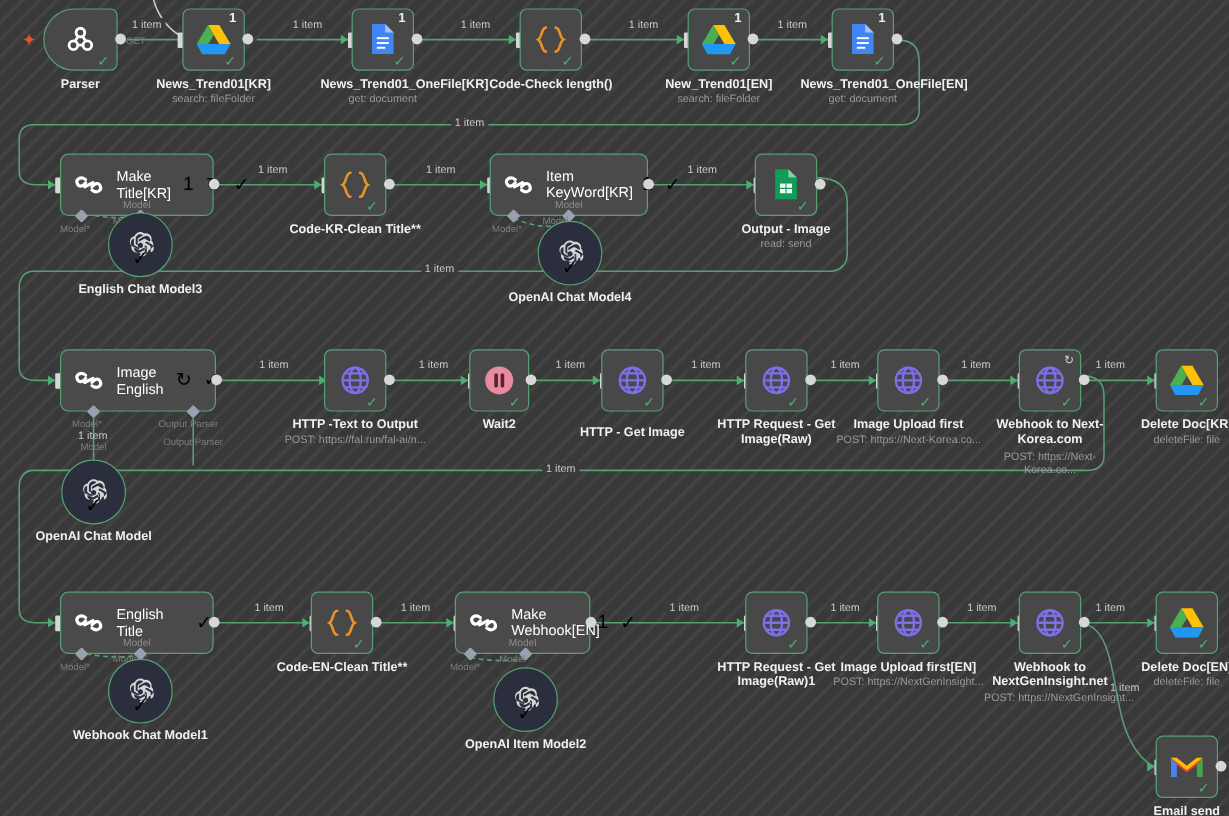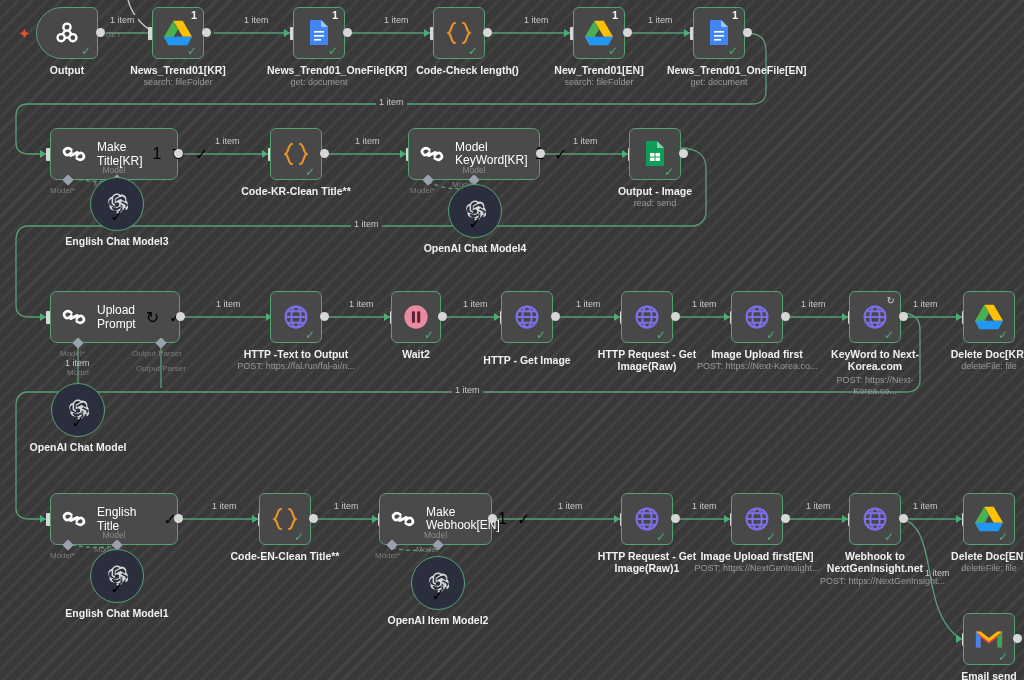--- a/index.html
+++ b/index.html
@@ -174,21 +174,21 @@
         <circle cx="7" cy="16" r="3.1" fill="none" stroke="#fff" stroke-width="2"></circle>
         <circle cx="17" cy="16" r="3.1" fill="none" stroke="#fff" stroke-width="2"></circle>
         <circle cx="12" cy="7" r="3.1" fill="none" stroke="#fff" stroke-width="2"></circle>
         <path d="M10.5 9.6 L8 13.4" stroke="#fff" stroke-width="2" fill="none"></path>
         <path d="M13.5 9.6 L16 13.4" stroke="#fff" stroke-width="2" fill="none"></path>
         <path d="M10 16 H14" stroke="#fff" stroke-width="2" fill="none"></path>
       </g>
         </svg>
     </span>
     <span class="check">✓</span>
-    <span class="node-title">Output</span>
+    <span class="node-title">Parser</span>
   </div>
   <div class="port" style="left:96px;top:28px;"></div>
   <div class="plabel" style="left:105px;top:30px;">GET</div>
   <div class="wlabel" style="left:107px;top:15px;">1 item</div>
   <div class="inport" style="left:148px;top:27px;"></div>
 
   <div class="node" style="left:152px;top:7px;width:52px;height:52px;">
     <span class="node-icon">
       <svg width="30" height="28" viewBox="0 0 32 28">
         <path d="M11 1 L21 1 L31 18 L21 18 Z" fill="#ffc107"></path>
@@ -235,21 +235,21 @@
   <div class="node" style="left:433px;top:7px;width:52px;height:52px;">
     <span class="node-icon">
       <svg width="30" height="26" viewBox="0 0 30 26">
           <g fill="none" stroke="#e8922a" stroke-width="2.2" stroke-linecap="round">
         <path d="M11 3 C7 3 8 11 4.5 13 C8 15 7 23 11 23"></path>
         <path d="M19 3 C23 3 22 11 25.5 13 C22 15 23 23 19 23"></path>
       </g>
         </svg>
     </span>
     <span class="check">✓</span>
-    <span class="node-title" style="width:130px;padding-left:17px;">Code-Check length()</span>
+    <span class="node-title" style="width:130px;">Code-Check length()</span>
   </div>
   <div class="port" style="left:483px;top:28px;"></div>
   <div class="wlabel" style="left:521px;top:15px;">1 item</div>
   <div class="arrow" style="left:564px;top:29px;"></div>
   <div class="inport" style="left:570px;top:27px;"></div>
 
   <div class="node" style="left:573px;top:7px;width:52px;height:52px;">
     <span class="node-icon">
       <svg width="30" height="28" viewBox="0 0 32 28">
         <path d="M11 1 L21 1 L31 18 L21 18 Z" fill="#ffc107"></path>
@@ -349,21 +349,21 @@
   <div class="chain" style="left:408px;top:128px;width:132px;height:52px;">
     <span class="node-icon">
       <svg width="26" height="22" viewBox="0 0 30 22">
           <g fill="none" stroke="#ffffff" stroke-width="3" stroke-linecap="round">
         <path d="M12 6 C7 2 2 6 4 10 C6 14 10 12 12 9"></path>
         <path d="M18 16 C23 20 28 16 26 12 C24 8 20 10 18 13"></path>
         <path d="M11 13 L19 9"></path>
       </g>
         </svg>
     </span>
-    <span class="clabel" style="line-height:13px;width:70px;">Model KeyWord[KR]</span>
+    <span class="clabel" style="line-height:13px;width:70px;">Item KeyWord[KR]</span>
     <span class="sublabel">Model</span>
     <span class="count">1</span>
     <span class="check">✓</span>
   </div>
   <div class="diamond" style="left:424px;top:176px;"></div>
   <div class="diamond" style="left:470px;top:176px;"></div>
   <div class="plabel" style="left:410px;top:186px;">Model*</div>
   <div class="plabel" style="left:452px;top:180px;">Model</div>
   <div class="port" style="left:536px;top:149px;"></div>
   <div class="wlabel" style="left:570px;top:136px;">1 item</div>
@@ -408,21 +408,21 @@
   <div class="chain" style="left:50px;top:291px;width:130px;height:52px;">
     <span class="node-icon">
       <svg width="26" height="22" viewBox="0 0 30 22">
           <g fill="none" stroke="#ffffff" stroke-width="3" stroke-linecap="round">
         <path d="M12 6 C7 2 2 6 4 10 C6 14 10 12 12 9"></path>
         <path d="M18 16 C23 20 28 16 26 12 C24 8 20 10 18 13"></path>
         <path d="M11 13 L19 9"></path>
       </g>
         </svg>
     </span>
-    <span class="clabel">Upload Prompt</span>
+    <span class="clabel">Image English</span>
     <span class="retry" style="right:5px;">↻</span>
     <span class="check">✓</span>
   </div>
   <div class="diamond" style="left:74px;top:339px;"></div>
   <div class="diamond" style="left:157px;top:339px;"></div>
   <div class="plabel" style="left:60px;top:349px;">Model*</div>
   <div class="plabel" style="left:132px;top:349px;">Output Parser</div>
   <div class="wlabel" style="left:62px;top:358px;background:transparent;">1 item</div>
   <div class="plabel" style="left:67px;top:368px;">Model</div>
   <div class="plabel" style="left:136px;top:364px;">Output Parser</div>
@@ -542,21 +542,21 @@
           <g fill="none" stroke="#7d6fe8" stroke-width="1.7">
         <circle cx="12" cy="12" r="9"></circle>
             <ellipse cx="12" cy="12" rx="4" ry="9"></ellipse>
             <path d="M3 12h18M4.5 7h15M4.5 17h15"></path>
       </g>
         </svg>
     </span>
     <span class="retry" style="right:5px;">↻</span>
     <span class="check">✓</span>
     <span class="node-title" style="width:96px;">
-      <span>KeyWord to Next-Korea.com</span>
+      <span>Webhook to Next-Korea.com</span>
       <span class="node-sub wrap" style="margin-top:3px;">POST: https://Next-Korea.co...</span>
     </span>
   </div>
   <div class="port" style="left:899px;top:312px;"></div>
   <div class="wlabel" style="left:910px;top:299px;">1 item</div>
   <div class="arrow" style="left:956px;top:313px;"></div>
   <div class="inport" style="left:962px;top:311px;"></div>
 
   <div class="node" style="left:963px;top:291px;width:52px;height:52px;">
     <span class="node-icon">
@@ -600,21 +600,21 @@
   <div class="arrow" style="left:252px;top:515px;"></div>
   <div class="inport" style="left:258px;top:513px;"></div>
 
   <div class="circ" style="left:90px;top:549px;">
     <span class="node-icon">
       <svg width="26" height="26" viewBox="0 0 24 24">
           <path fill="#d6d6d6" d="M12 2.2c-2.1 0-3.9 1.3-4.6 3.2-1.9.3-3.4 1.9-3.5 3.9-.1 1.3.4 2.5 1.3 3.3-.5 1.8.2 3.8 1.8 4.8 1.1.7 2.4.8 3.6.4.9 1 2.2 1.6 3.6 1.5 2.1-.1 3.8-1.5 4.4-3.4 1.8-.4 3.2-2 3.3-3.9.1-1.3-.5-2.5-1.4-3.4.5-1.8-.2-3.7-1.8-4.7-1.1-.7-2.4-.9-3.6-.5-.8-.8-1.9-1.2-3.1-1.2zm0 1.6c.8 0 1.6.3 2.1.9l-3.6 2.1c-.4.2-.6.6-.6 1v4.5l-1.5-.9V7.3c0-1.9 1.6-3.5 3.6-3.5zm4.6 1.3c1.5.1 2.8 1.3 3 2.9.1.6 0 1.1-.2 1.6l-3.6-2.1c-.4-.2-.8-.2-1.2 0l-3.9 2.2V7.9l3.6-2.1c.7-.4 1.5-.5 2.3-.6zM7 7.2v4.3c0 .4.2.8.6 1l3.9 2.2-1.5.9-3.6-2.1c-1.7-1-2.3-3.2-1.3-4.9.4-.6 1-1.1 1.9-1.4zm9.9 2.2 3.6 2.1c1.7 1 2.3 3.2 1.3 4.9-.4.7-1.1 1.2-1.9 1.4v-4.3c0-.4-.2-.8-.6-1l-3.9-2.2 1.5-.9zM12 10.3l1.9 1.1v2.2L12 14.7l-1.9-1.1v-2.2l1.9-1.1zm3.4 2 1.5.9v4.2c0 1.9-1.6 3.5-3.6 3.5-.8 0-1.6-.3-2.1-.8l3.6-2.1c.4-.2.6-.6.6-1v-4.7zm-8.1 1.4 3.6 2.1c.4.2.8.2 1.2 0l3.9-2.2v1.8l-3.6 2.1c-1.7 1-3.9.4-4.9-1.3-.3-.7-.4-1.6-.2-2.5z"></path>
         </svg>
     </span>
     <span class="check">✓</span>
-    <span class="circ-title">English Chat Model1</span>
+    <span class="circ-title">Webhook Chat Model1</span>
   </div>
 
   <div class="node" style="left:259px;top:493px;width:52px;height:52px;">
     <span class="node-icon">
       <svg width="30" height="26" viewBox="0 0 30 26">
           <g fill="none" stroke="#e8922a" stroke-width="2.2" stroke-linecap="round">
         <path d="M11 3 C7 3 8 11 4.5 13 C8 15 7 23 11 23"></path>
         <path d="M19 3 C23 3 22 11 25.5 13 C22 15 23 23 19 23"></path>
       </g>
         </svg>

